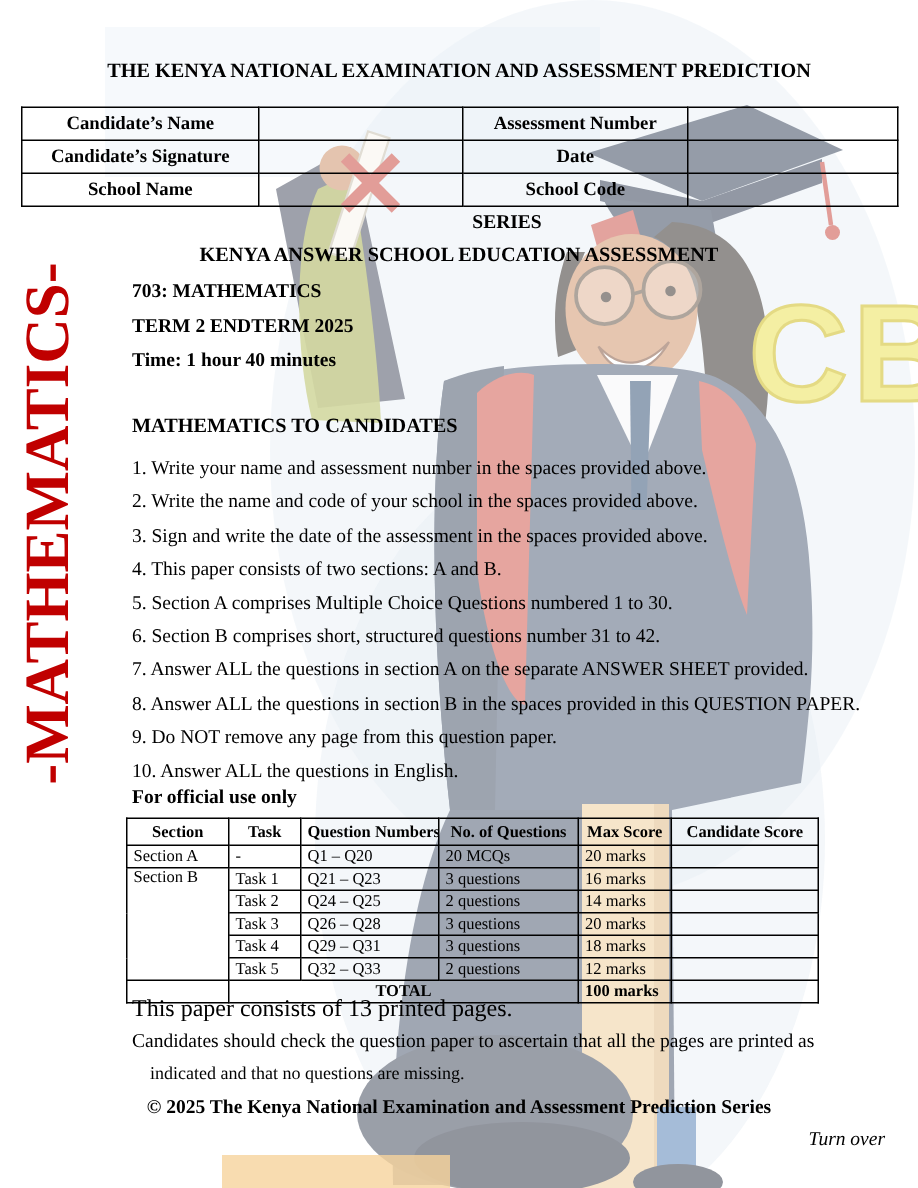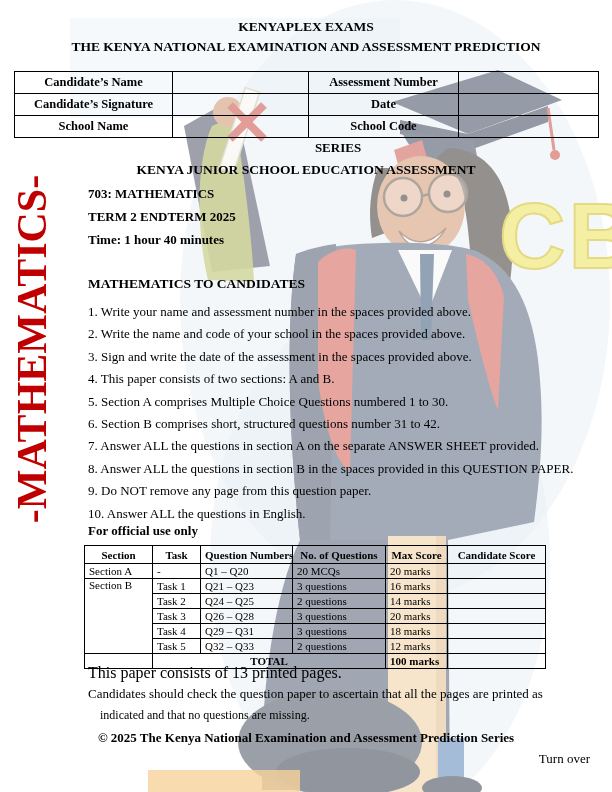--- a/index.html
+++ b/index.html
@@ -45,21 +45,21 @@
   .score-table th{height:17px;font-weight:bold;text-align:center;}
   .score-table td{height:14px;text-align:left;}
   .score-table td.total-lbl{text-align:center;font-weight:bold;}
   .score-table td.total-val{font-weight:bold;}
   .sectionb-cell{vertical-align:top !important;}
 
   .f1{left:88px;top:664px;font-size:16px;}
   .f2{left:88px;top:686px;font-size:13px;}
   .f3{left:100px;top:708px;font-size:12px;}
   .copyright{top:730px;font-size:13px;font-weight:bold;}
-  .turnover{right:22px;top:751px;font-size:13px;}
+  .turnover{right:22px;top:751px;font-size:13px;font-style:italic;}
 </style>
 </head>
 <body>
 
 <div class="page">
 
   <svg class="bg-art" viewBox="0 0 612 792">
     <g opacity="0.5">
       <rect x="70" y="18" width="330" height="100" fill="#dfeaf4" opacity="0.55"></rect>
       <ellipse cx="395" cy="300" rx="215" ry="300" fill="#d3e1ee" opacity="0.5"></ellipse>
@@ -113,21 +113,20 @@
       <rect x="438" y="738" width="26" height="54" fill="#4a78b0"></rect>
       <ellipse cx="452" cy="788" rx="30" ry="12" fill="#232a3b"></ellipse>
       <rect x="148" y="770" width="152" height="22" fill="#efa93a" opacity="0.8"></rect>
     </g>
   </svg>
 
   <div class="cb-mark">CB</div>
 
   <div class="side-banner">-MATHEMATICS-</div>
 
-  <div class="abs center bold t1">KENYAPLEX EXAMS</div>
   <div class="abs center bold t2">THE KENYA NATIONAL EXAMINATION AND ASSESSMENT PREDICTION</div>
 
   <table class="cand-table">
     <colgroup>
         <col style="width:158px">
         <col style="width:136px">
         <col style="width:150px">
         <col style="width:140px">
       </colgroup>
     <tbody>
@@ -146,21 +145,21 @@
     <tr>
       <td class="lbl">School Name</td>
       <td></td>
       <td class="lbl">School Code</td>
       <td></td>
     </tr>
   </tbody>
     </table>
 
   <div class="abs center bold series">SERIES</div>
-  <div class="abs center bold assess">KENYA JUNIOR SCHOOL EDUCATION ASSESSMENT</div>
+  <div class="abs center bold assess">KENYA ANSWER SCHOOL EDUCATION ASSESSMENT</div>
 
   <div class="abs meta subject">703: MATHEMATICS</div>
   <div class="abs meta term">TERM 2 ENDTERM 2025</div>
   <div class="abs meta time">Time: 1 hour 40 minutes</div>
 
   <div class="abs instr-head">MATHEMATICS TO CANDIDATES</div>
   <div class="abs instr-list">
     <div>1. Write your name and assessment number in the spaces provided above.</div>
     <div>2. Write the name and code of your school in the spaces provided above.</div>
     <div>3. Sign and write the date of the assessment in the spaces provided above.</div>

